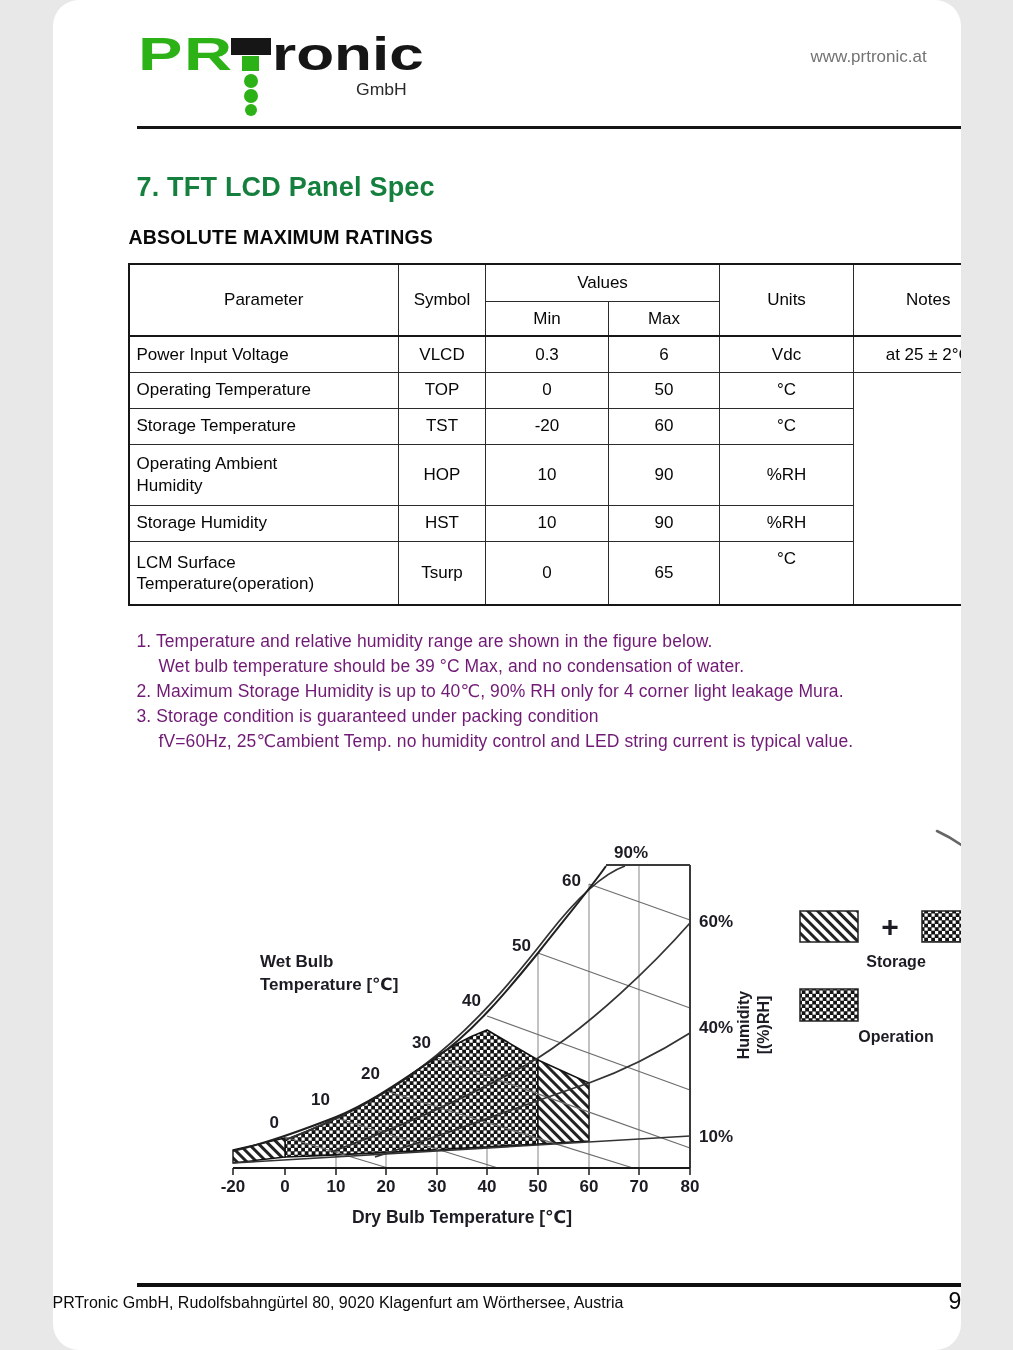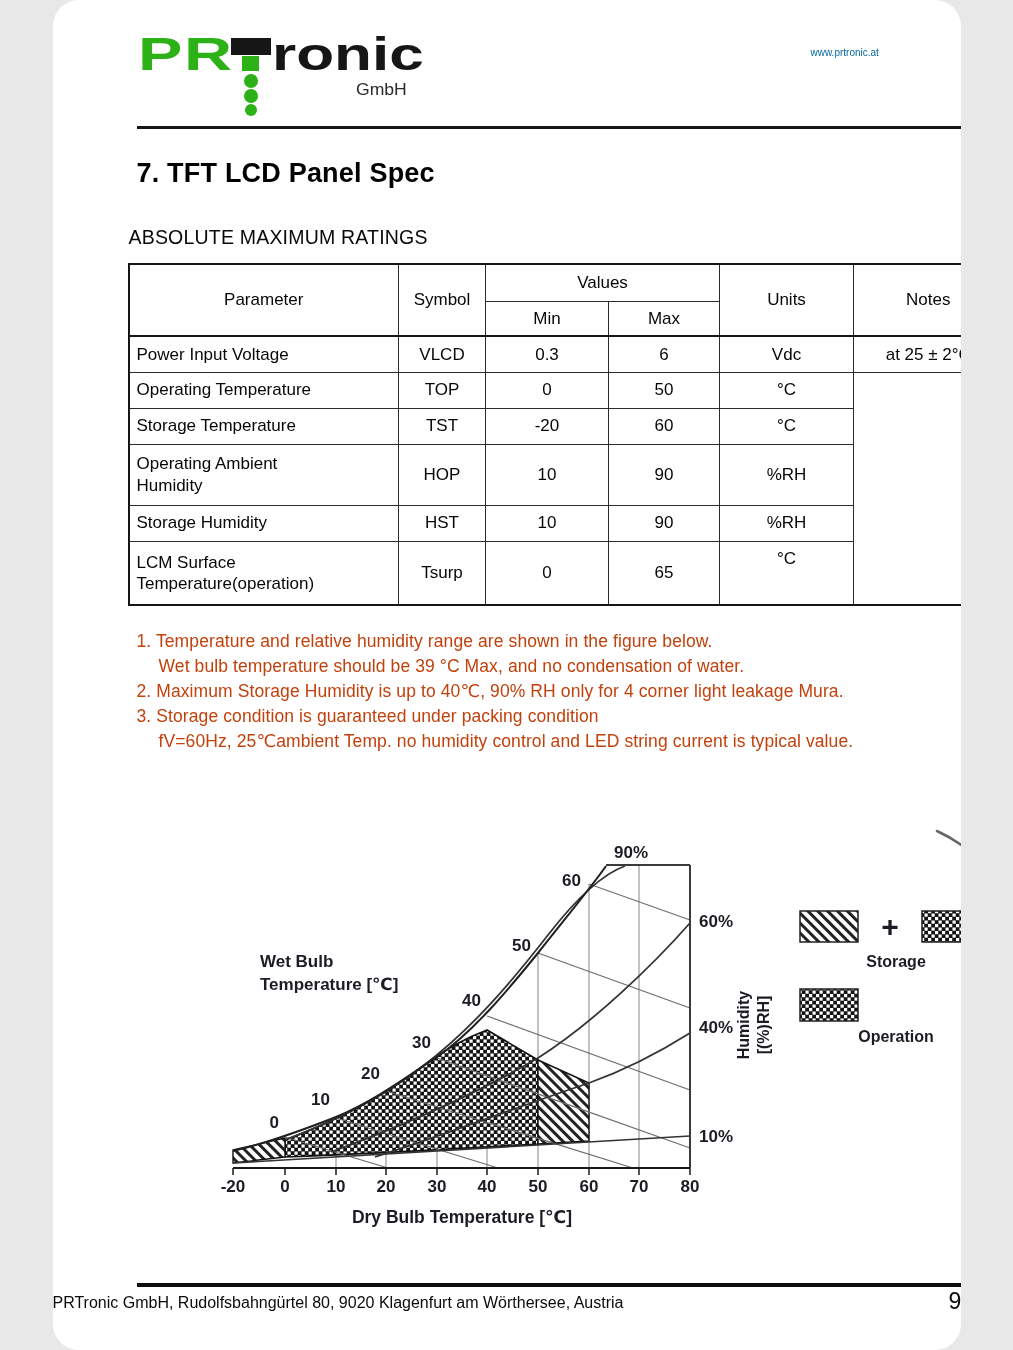--- a/index.html
+++ b/index.html
@@ -4,36 +4,36 @@
 <style>
   html,body{margin:0;padding:0;background:#e8e8e8;}
   .page{
     position:relative;width:908px;height:1350px;background:#ffffff;
     font-family:"Liberation Sans","DejaVu Sans",sans-serif;color:#0d0d0d;overflow:hidden;
     margin:0 auto;
     border-radius:26px;
   }
   .abs{position:absolute;}
   
-  .site{left:758px;top:47px;font-size:10px;color:#0369a1;}
+  .site{left:758px;top:47px;font-size:17px;color:#737373;}
   .hrule{left:84px;top:126px;width:852px;height:3px;background:#151515;}
   
-  .doc-title{left:84px;top:158px;font-size:27px;font-weight:bold;color:#000000;letter-spacing:.2px;}
-  .section-heading{left:76px;top:226px;font-size:19.5px;font-weight:400;color:#0a0a0a;letter-spacing:.2px;}
+  .doc-title{left:84px;top:172px;font-size:27px;font-weight:bold;color:#15803d;letter-spacing:.2px;}
+  .section-heading{left:76px;top:226px;font-size:19.5px;font-weight:700;color:#0a0a0a;letter-spacing:.2px;}
   
   table.spec{position:absolute;left:75px;top:263px;width:875px;border-collapse:collapse;table-layout:fixed;
     font-size:17px;color:#070707;}
   table.spec{border:2.5px solid #161616;}
   table.spec td{border:1.5px solid #2b2b2b;padding:2px 6px;text-align:center;vertical-align:middle;
     white-space:pre-line;line-height:1.25;}
   table.spec td.param{text-align:left;padding-left:7px;}
   table.spec td.hdrb{border-bottom:2.5px solid #161616;}
   table.spec td.units-top{vertical-align:top;padding-top:6px;}
   
-  .notes{left:84px;top:629px;font-size:17.5px;line-height:25px;color:#c2410c;letter-spacing:.1px;}
+  .notes{left:84px;top:629px;font-size:17.5px;line-height:25px;color:#701a75;letter-spacing:.1px;}
   .note-line{white-space:nowrap;}
   .note-line.indent{padding-left:22px;}
   
   .chart-svg{left:140px;top:815px;}
   .chart-svg text{font-family:"Liberation Sans","DejaVu Sans",sans-serif;font-weight:bold;fill:#1c1c24;}
   
   .frule{left:84px;top:1283px;width:852px;height:4px;background:#0f0f0f;}
   .footer-text{left:0;top:1294px;width:1013px;font-size:16px;color:#0b0b0b;}
   .page-num{left:896px;top:1288px;font-size:23px;color:#0b0b0b;}
 </style>

